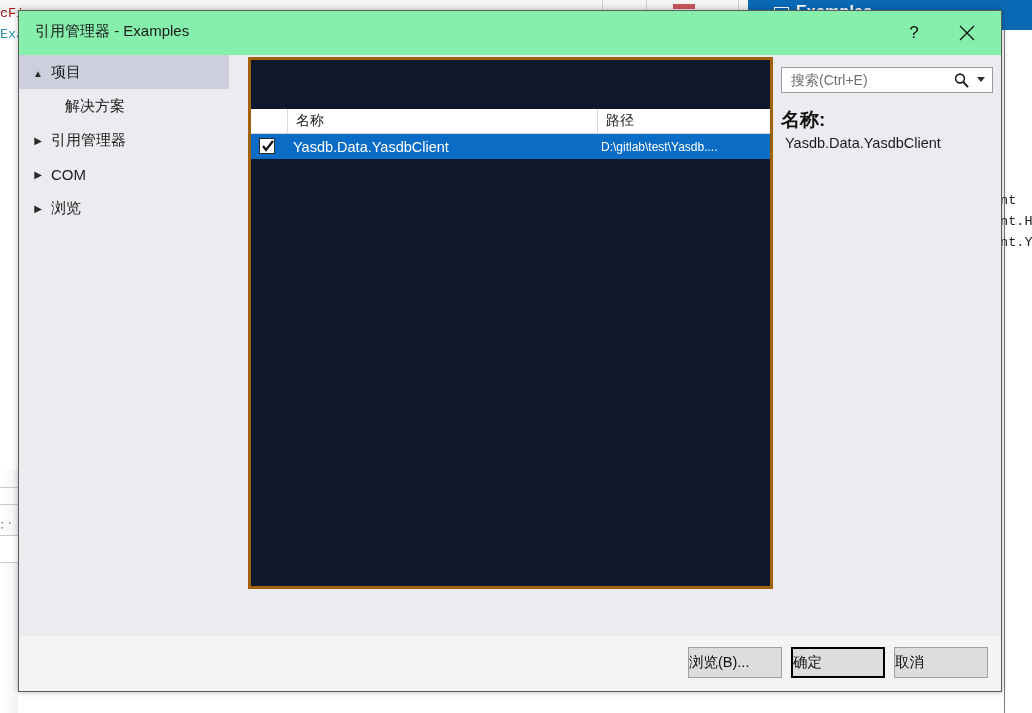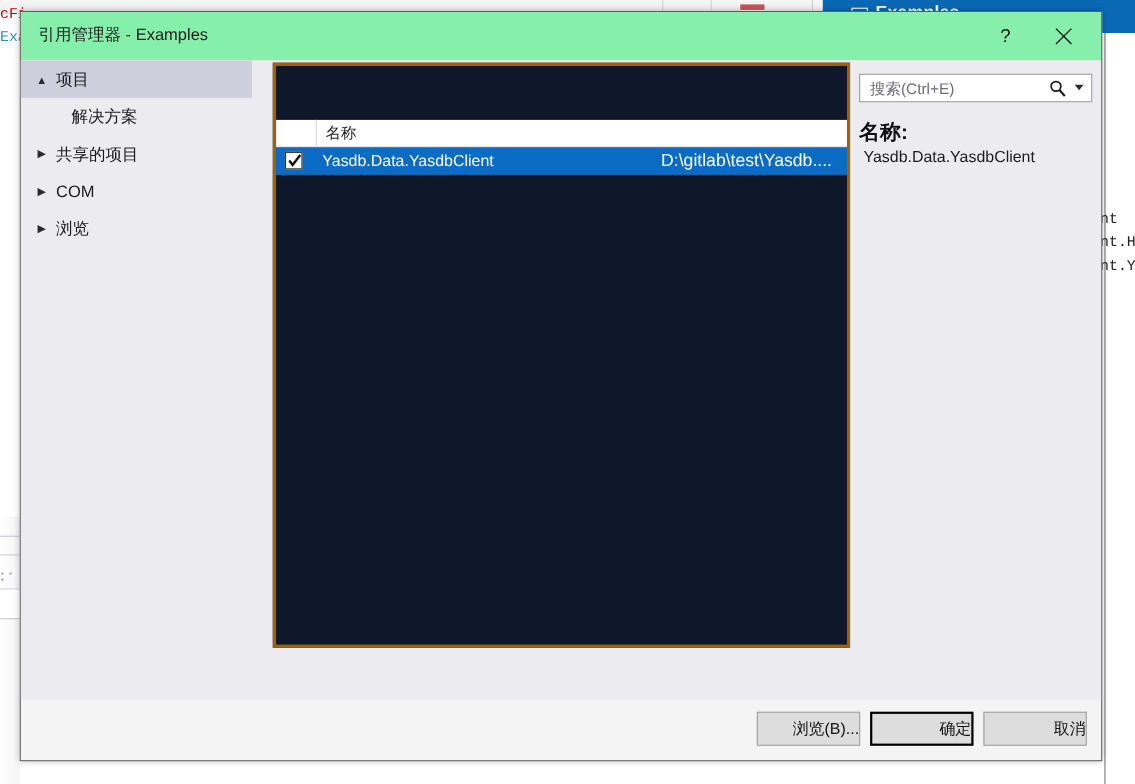--- a/index.html
+++ b/index.html
@@ -170,21 +170,21 @@
     position: absolute; left: 8px; top: 4px; width: 16px; height: 16px;
     background: #ffffff; border: 1px solid #2b2b2b; box-sizing: border-box;
   }
   .lr-check svg { position: absolute; left: 1px; top: 0px; }
   .lr-name {
     position: absolute; left: 42px; top: 0; height: 25px;
     display: flex; align-items: center; font-size: 14.5px;
   }
   .lr-path {
     position: absolute; left: 350px; top: 0; height: 25px;
-    display: flex; align-items: center; font-size: 16px;
+    display: flex; align-items: center; font-size: 12px;
   }
 
   
   .detail {
     position: absolute; right: 0; top: 0; width: 228px; bottom: 0;
     background: #ececf0;
   }
   .search-wrap {
     position: absolute; left: 8px; top: 12px; width: 212px; height: 26px;
     background: #ffffff; border: 1px solid #9a9aa0; box-sizing: border-box;
@@ -211,21 +211,21 @@
 
   
   .footer {
     position: absolute; left: 0; right: 0; bottom: 0; height: 55px;
     background: #f4f4f4;
   }
   .btn {
     position: absolute; top: 11px; height: 31px;
     background: #dddddd; border: 1px solid #a0a0a0;
     font-family: "Liberation Sans", sans-serif; font-size: 14.5px; color: #111111;
-    display: flex; align-items: center; justify-content: flex-end; cursor: default;
+    display: flex; align-items: center; justify-content: flex-start; cursor: default;
     box-sizing: border-box;
   }
   .btn.browse  { left: 669px; width: 94px; }
   .btn.ok      { left: 772px; width: 94px; border: 2px solid #000000; }
   .btn.cancel  { left: 875px; width: 94px; }
 </style>
 </head>
 <body>
 
 <div id="root">
@@ -285,38 +285,39 @@
       <div class="tree">
         <div class="tree-item selected">
           <span class="glyph expanded">▲</span>
           <span class="tlabel">项目</span>
         </div>
         <div class="tree-item child">
           <span>解决方案</span>
         </div>
         <div class="tree-item">
           <span class="glyph">▶</span>
-          <span class="tlabel">共享的项目</span>
+          <span class="tlabel">引用管理器</span>
         </div>
         <div class="tree-item">
           <span class="glyph">▶</span>
           <span class="tlabel">COM</span>
         </div>
         <div class="tree-item">
           <span class="glyph">▶</span>
           <span class="tlabel">浏览</span>
         </div>
       </div>
 
       <div class="list-panel">
         <div class="list-box">
 
           <div class="list-header">
             <div class="lh-cell c0"></div>
             <div class="lh-cell c1">名称</div>
+            <div class="lh-cell c2">路径</div>
           </div>
 
           <div class="list-row">
             <span class="lr-check">
               <svg width="14" height="14" viewBox="0 0 14 14">
                 <path d="M2 7 L5 11 L12 2" stroke="#111" stroke-width="2.2" fill="none"></path>
               </svg>
             </span>
             <span class="lr-name">Yasdb.Data.YasdbClient</span>
             <span class="lr-path">D:\gitlab\test\Yasdb....</span>

